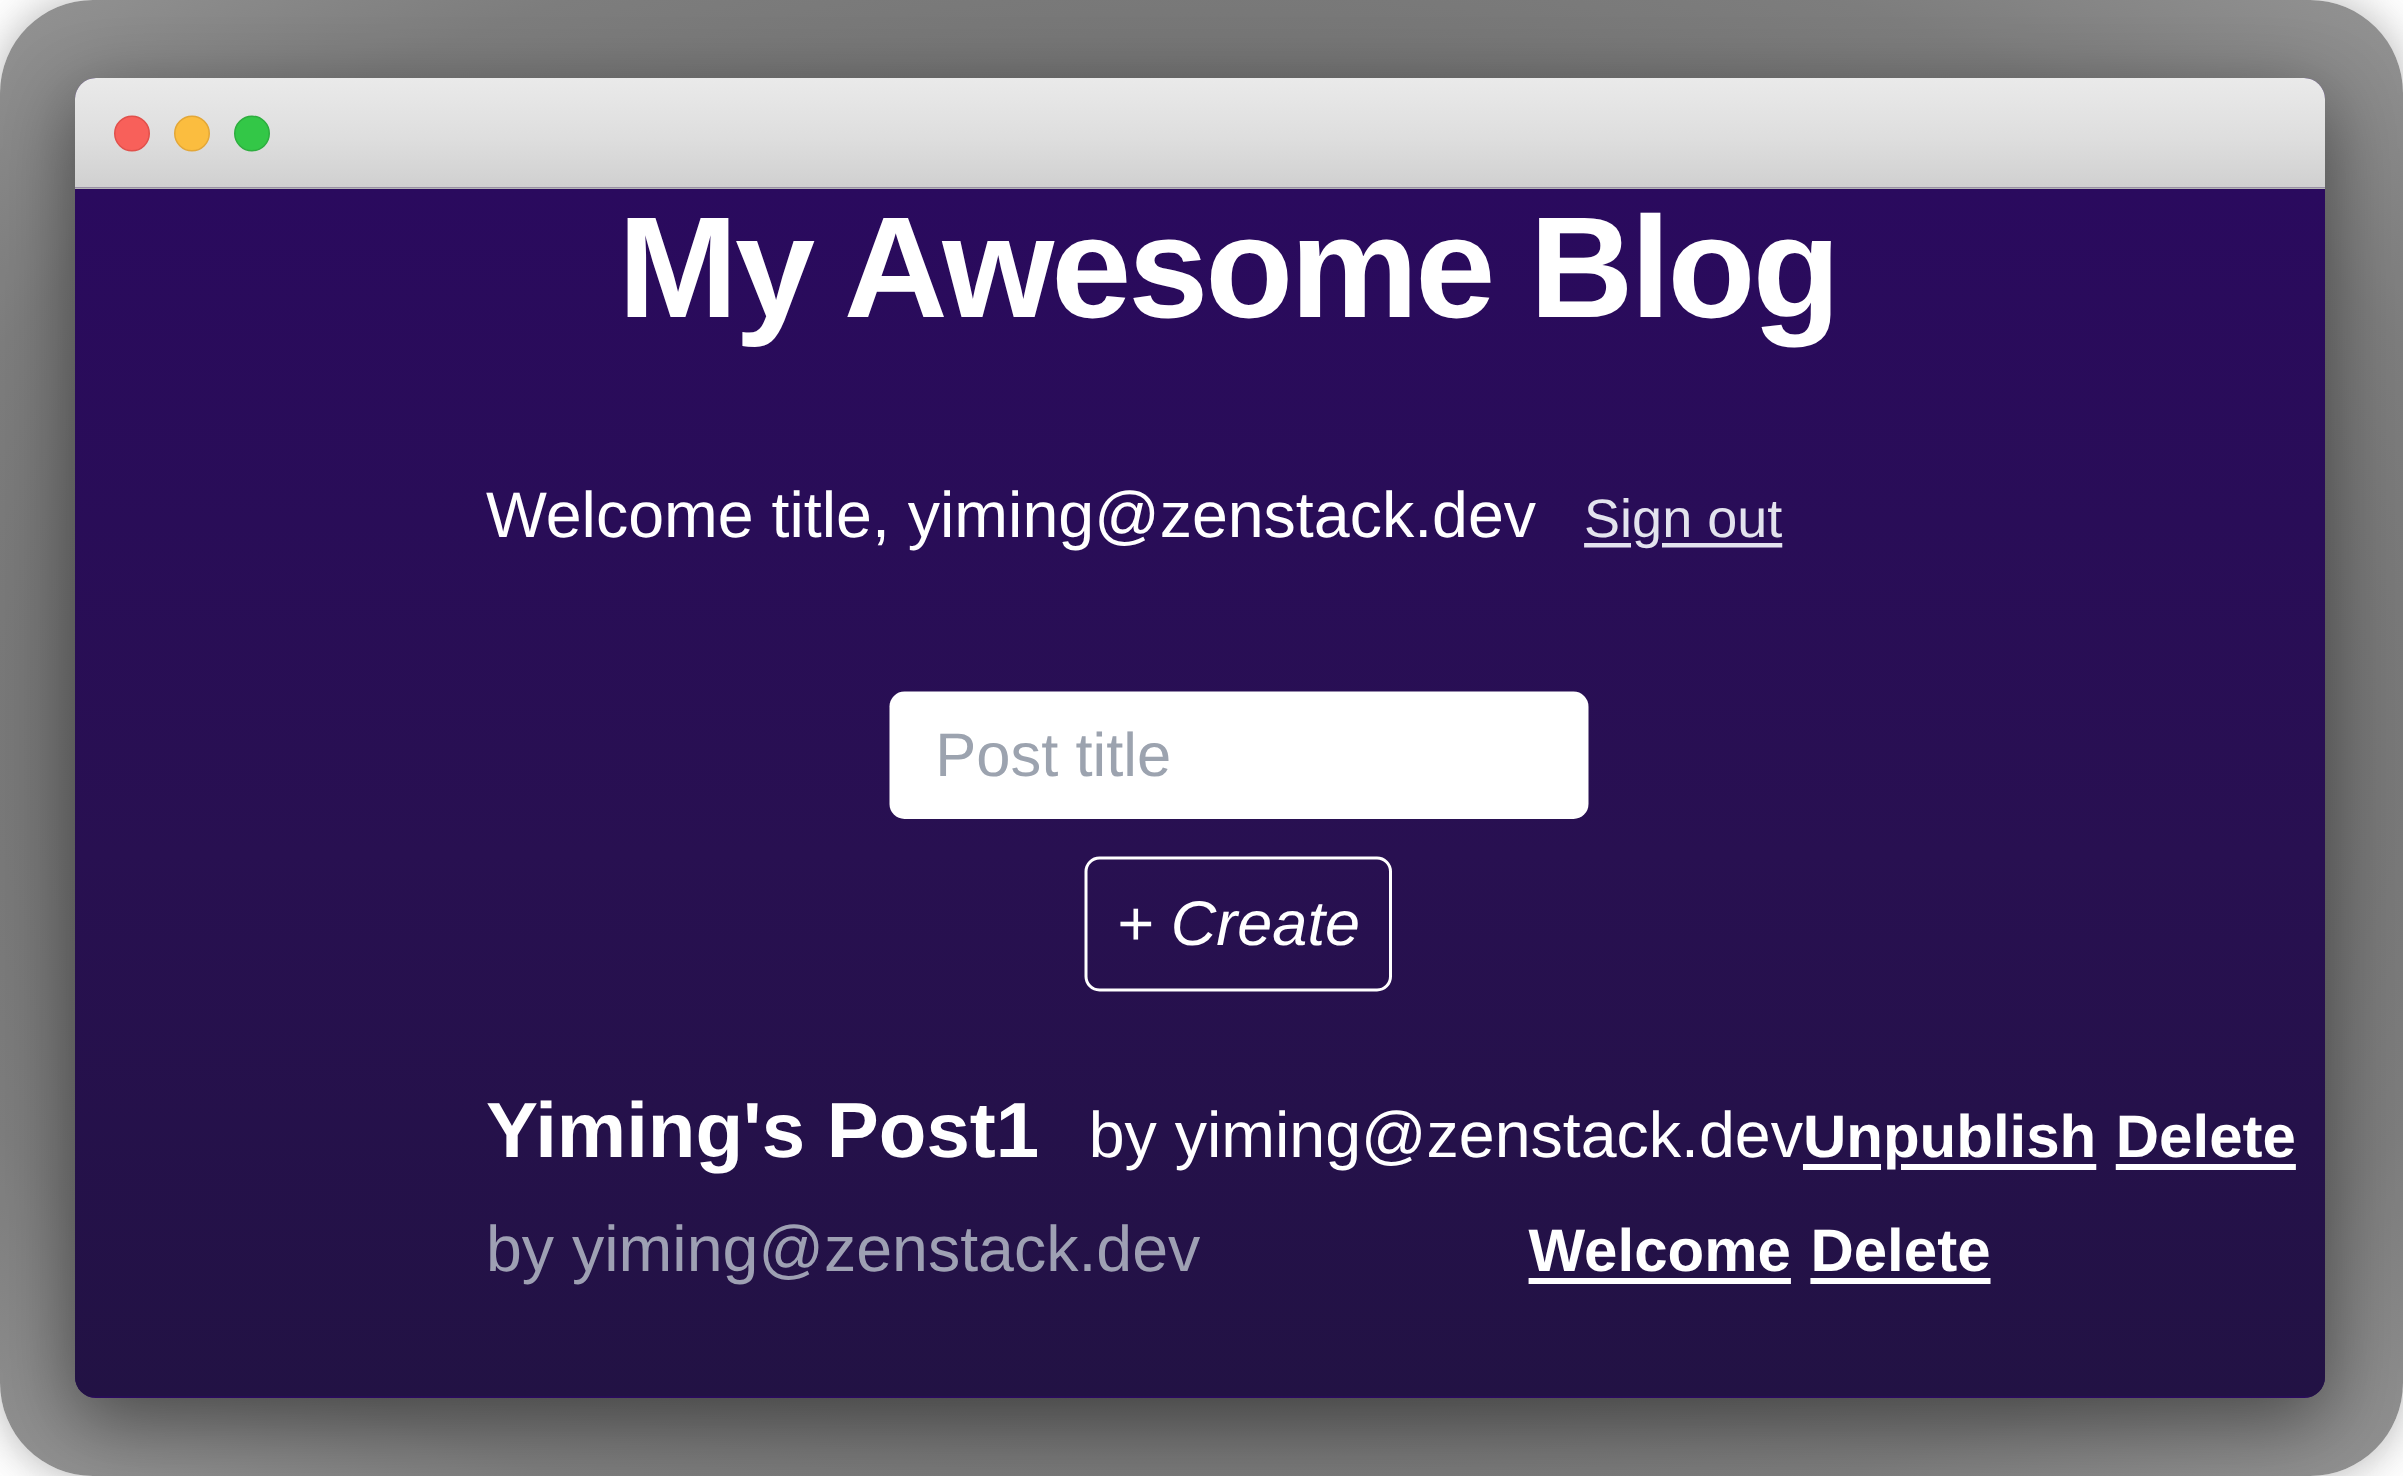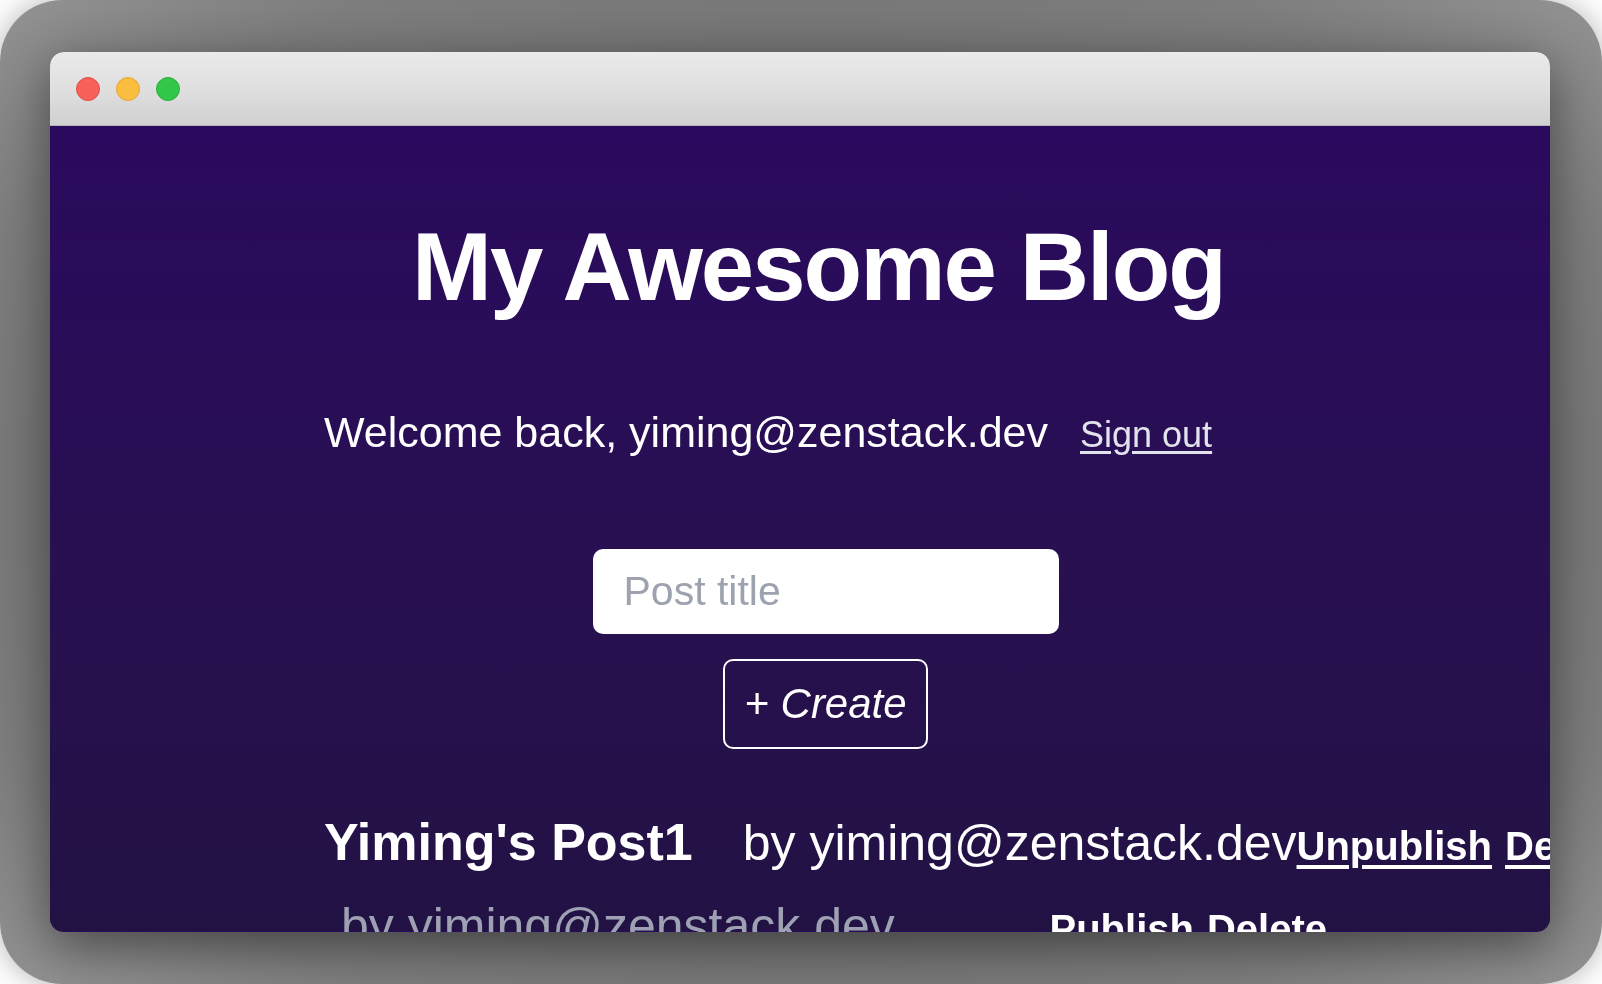--- a/index.html
+++ b/index.html
@@ -52,21 +52,20 @@
   .light.yellow { background: #fbbd3f; border-color: #e3a737; }
   .light.green  { background: #33c747; border-color: #2dae3f; }
 
   .content {
     height: 805px;
     background: linear-gradient(180deg, #2a0a5e 0%, #281051 55%, #221244 100%);
   }
   .container {
     width: 1003px;
     margin-left: 274px;
-    padding-top: 88px;
   }
   .page-title {
     margin: 0 14px 0 0;
     text-align: center;
     color: #ffffff;
     font-size: 96px;
     line-height: 1.1;
     font-weight: 800;
     letter-spacing: -2px;
     white-space: nowrap;
@@ -133,24 +132,23 @@
     align-items: baseline;
     gap: 33px;
   }
   .post-title {
     font-size: 52px;
     font-weight: bold;
     color: #ffffff;
     white-space: nowrap;
   }
   .post-author {
-    font-size: 50px;
-    color: #ffffff;
-    white-space: nowrap;
-    margin-left: 17px;
+    font-size: 43px;
+    color: #ffffff;
+    white-space: nowrap;
   }
   .post-row.unpublished .post-title,
   .post-row.unpublished .post-author { color: #9ea0b3; }
   .post-actions {
     display: flex;
     align-items: flex-start;
     gap: 13px;
     font-weight: bold;
   }
   .action-link {
@@ -175,21 +173,21 @@
       <button class="light yellow"></button>
       <button class="light green"></button>
     </div>
 
     <div class="content">
       <div class="container">
 
         <h1 class="page-title">My Awesome Blog</h1>
 
         <div class="welcome-row">
-          <span class="welcome-message">Welcome back, yiming@zenstack.dev</span>
+          <span class="welcome-message">Welcome title, yiming@zenstack.dev</span>
           <a class="sign-out-link">Sign out</a>
         </div>
 
         <div class="create-row">
           <input class="post-title-input" type="text" placeholder="Post title" style="">
           <button class="create-post-button">+ Create</button>
         </div>
 
         <div class="posts">
 
@@ -202,21 +200,21 @@
               <a class="action-link">Unpublish</a>
               <a class="action-link">Delete</a>
             </div>
           </div>
 
           <div class="post-row unpublished">
             <div class="post-left">
               <span class="post-author">by yiming@zenstack.dev</span>
             </div>
             <div class="post-actions">
-              <a class="action-link">Publish</a>
+              <a class="action-link">Welcome</a>
               <a class="action-link">Delete</a>
             </div>
           </div>
 
         </div>
 
       </div>
     </div>
 
   </div>

